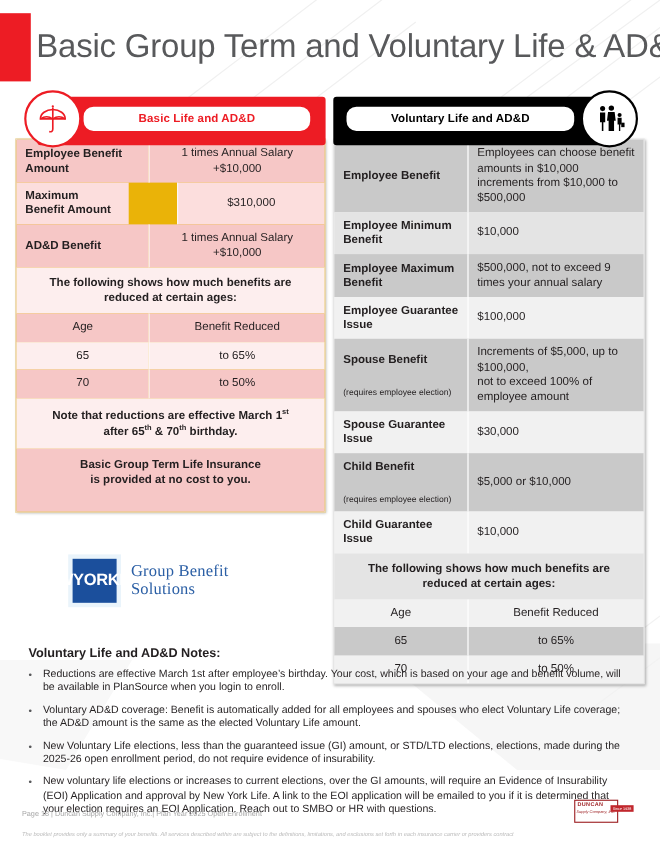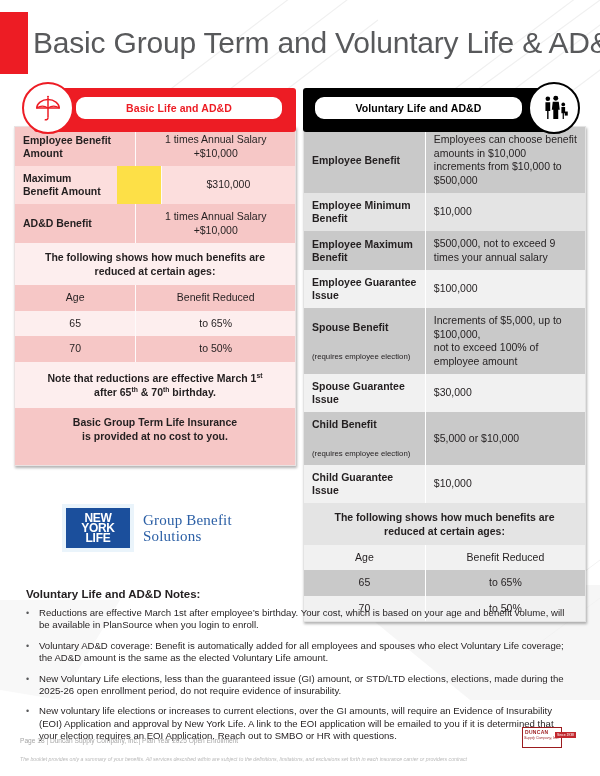--- a/index.html
+++ b/index.html
@@ -41,40 +41,40 @@
   .cl,.cr{box-sizing:border-box;display:flex;flex-direction:column;justify-content:center;}
   .cl{width:43%;padding:6px 8px;font-weight:bold;font-size:10.5px;line-height:13px;}
   .cr{width:57%;padding:6px 8px;font-size:10.5px;line-height:13.5px;border-left:1.5px solid #fff;}
   .full{width:100%;padding:7px 10px;font-size:10.5px;line-height:14px;text-align:center;font-weight:bold;box-sizing:border-box;}
   .sub{font-weight:normal;font-size:7.8px;line-height:9.5px;display:block;margin-top:18px;}
   .ctr{text-align:center;font-weight:normal;}
   .cl.ctr{font-weight:normal;}
 
   
   #tbl-basic{left:14px;top:126px;width:282px;border:1px solid #e9e2e2;
-             box-shadow:1px 1.5px 2.5px rgba(0,0,0,.30);background:#fde047;}
+             box-shadow:1px 1.5px 2.5px rgba(0,0,0,.30);background:#eab308;}
   #tbl-basic .pA{background:#f6c7c6;}
   #tbl-basic .pB{background:#fcdedd;}
   #tbl-basic .pC{background:#fdeeee;}
   #tbl-basic .cr{border-left-color:#fdfafa;}
 
   
   #tbl-vol{left:303px;top:126px;width:283px;border:1px solid #e3e3e3;
            box-shadow:1px 1.5px 2.5px rgba(0,0,0,.30);background:#f2f2f2;}
   #tbl-vol .gA{background:#c9c9c9;}
   #tbl-vol .gB{background:#e4e4e4;}
   #tbl-vol .gC{background:#f1f1f1;}
   #tbl-vol .cr{border-left-color:#fff;}
 
   
   #nyl-logo{position:absolute;left:66px;top:504px;width:175px;height:48px;z-index:3;display:flex;align-items:center;}
   #nyl-logo .mark{
-    width:64px;height:40px;background:#1b4f9c;color:#fff;flex:none;
-    display:flex;flex-direction:column;align-items:center;justify-content:center;
-    font-size:12px;font-weight:bold;line-height:10px;letter-spacing:-.3px;
+    width:40px;height:40px;background:#1b4f9c;color:#fff;flex:none;
+    display:flex;flex-direction:row;align-items:center;justify-content:center;
+    font-size:15px;font-weight:bold;line-height:10px;letter-spacing:-.3px;
     box-shadow:0 0 0 4px #eaf4fb;
   }
   #nyl-logo .wm{margin-left:13px;color:#2b5fa5;font-family:"Liberation Serif",serif;
     font-size:15px;line-height:16px;letter-spacing:.2px;}
   #nyl-logo .wm span{display:block;}
 
   
   #notes{position:absolute;left:26px;top:574px;width:548px;z-index:3;}
   #notes h3{margin:14px 0 7px 0;font-size:11.5px;font-weight:bold;}
   #notes ul{margin:0;padding:0;list-style:none;}

